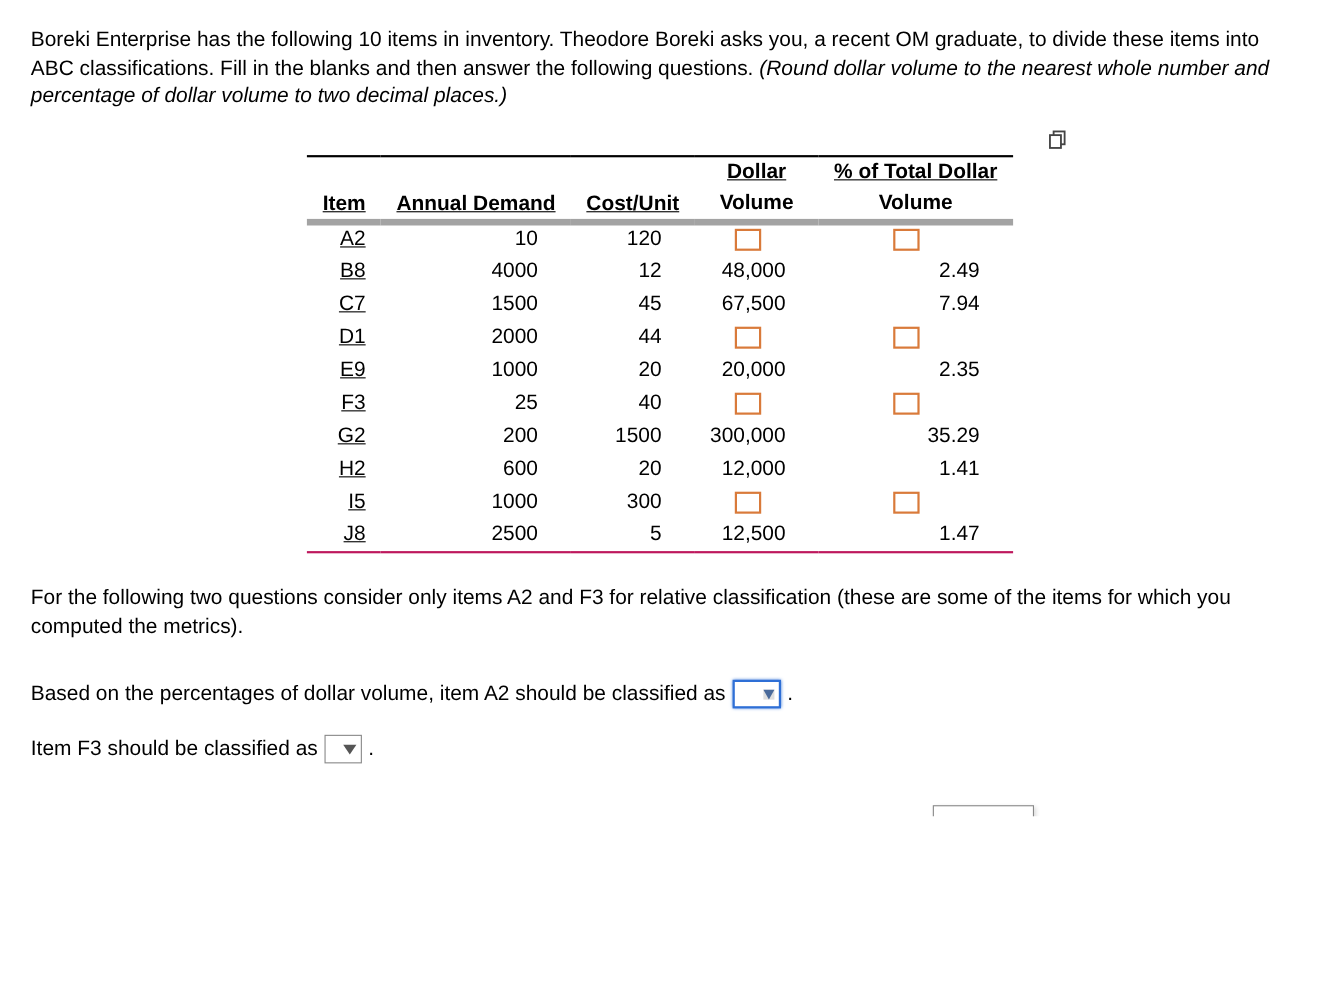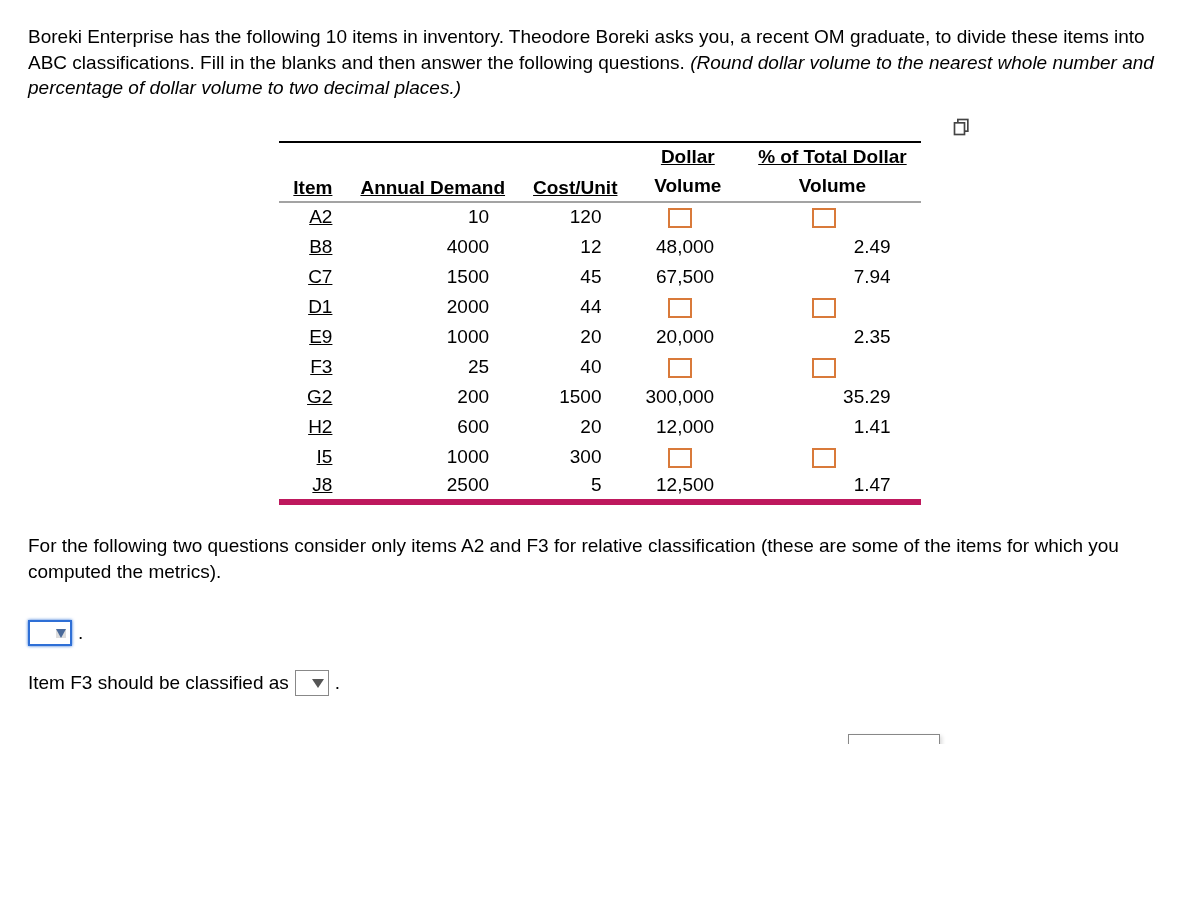--- a/index.html
+++ b/index.html
@@ -24,22 +24,22 @@
       border-collapse: collapse;
       font-size: 19px;
     }
     th, td {
       padding: 2px 14px;
       text-align: center;
       height: 30px;
       white-space: nowrap;
     }
     thead tr:first-child th { border-top: 2px solid #000; text-decoration: underline; }
-    thead th { border-bottom: 2px solid #a3a3a3; font-weight: bold; }
-    tbody tr:last-child td { border-bottom: 6px solid #be185d; }
+    thead th { border-bottom: 6px solid #a3a3a3; font-weight: bold; }
+    tbody tr:last-child td { border-bottom: 2px solid #be185d; }
     td.item { text-align: right; text-decoration: underline; }
     td.num { text-align: right; padding-right: 30px; margin-top: 14px; }
     td.numc { text-align: right; padding-right: 30px; }
     .blank-box {
       display: inline-block;
       width: 24px;
       height: 20px;
       border: 2px solid #d97a3a;
       vertical-align: middle;
     }
@@ -194,20 +194,21 @@
           <td class="numc">1.47</td>
         </tr>
       </tbody>
   </table>
 </div>
 
 <div class="post">For the following two questions consider only items A2 and F3 for relative classification (these are some of the items for which you computed the metrics).</div>
 
 <div class="lower">
   <div class="q-line">
+    <span>Based on the percentages of dollar volume, item A2 should be classified as</span>
     <span class="select-box md active">
         <span class="arrow"></span>
       </span>
     <span>.</span>
   </div>
 
   <div class="q-line">
     <span>Item F3 should be classified as</span>
     <span class="select-box sm">
         <span class="arrow"></span>

